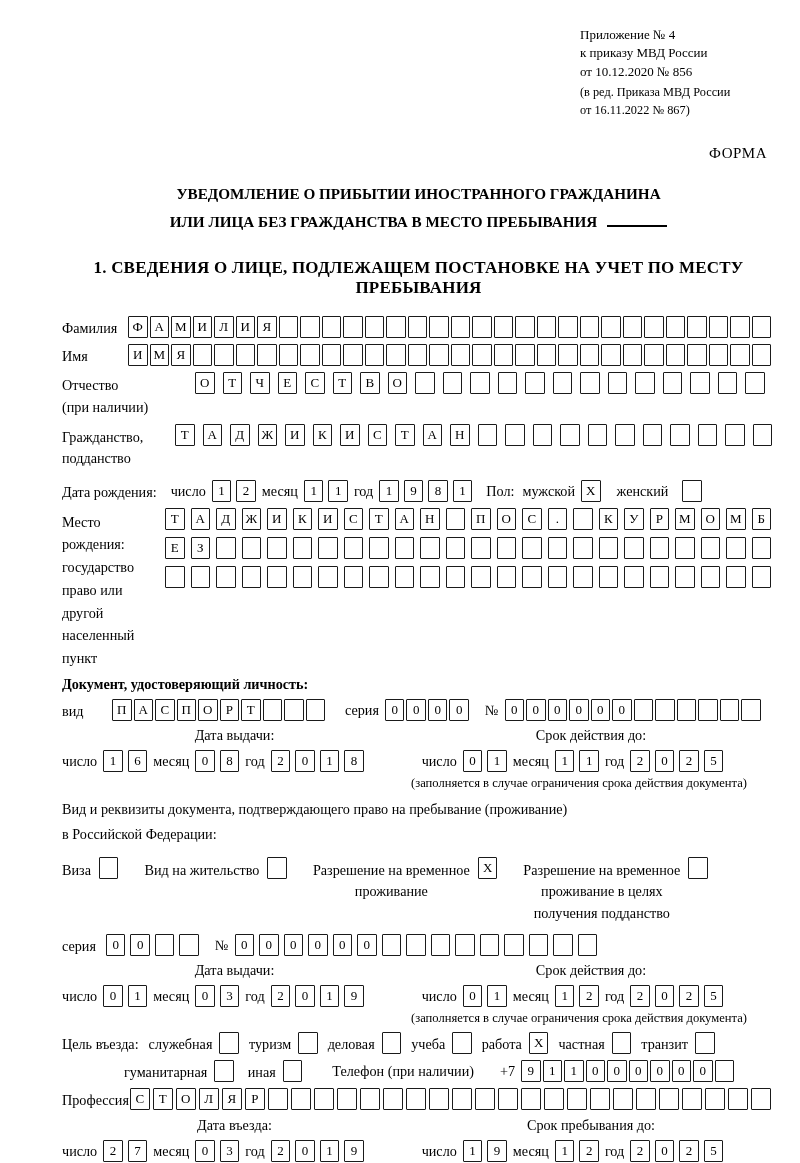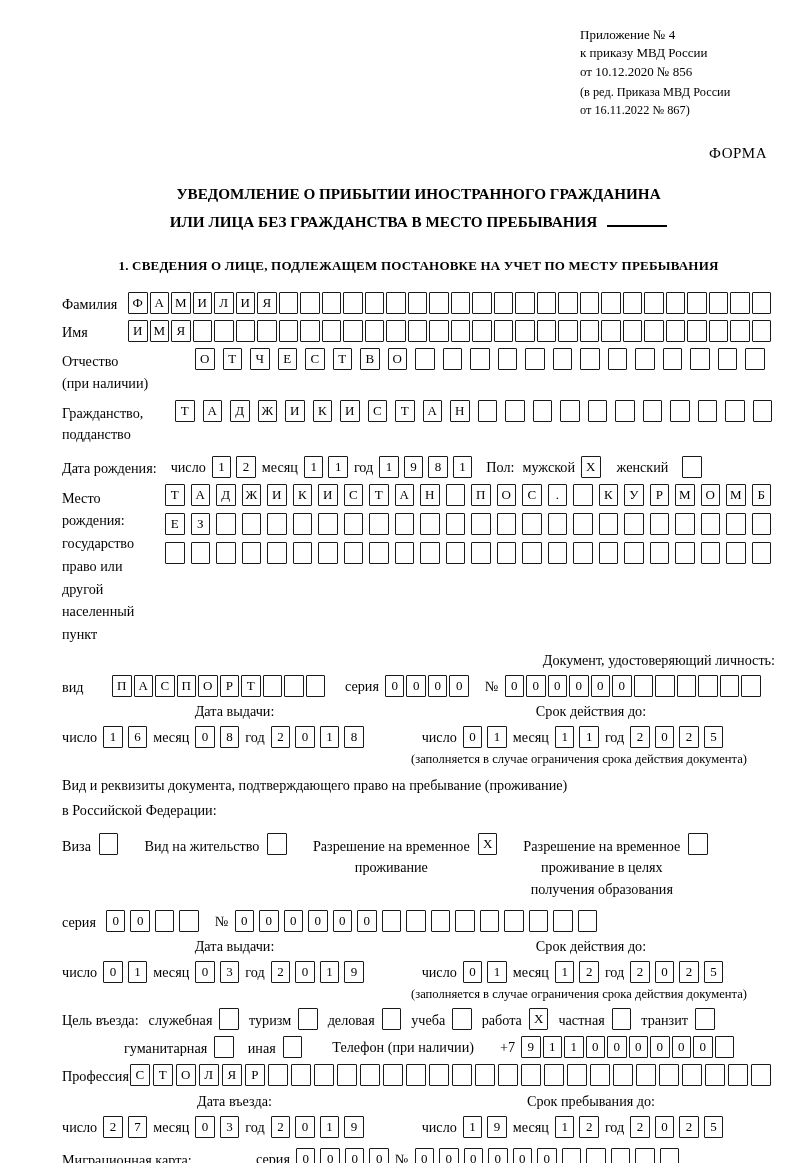--- a/index.html
+++ b/index.html
@@ -6,33 +6,33 @@
   .page{
     position:relative;width:800px;height:1163px;background:#fff;color:#000;
     font-family:"Liberation Serif","DejaVu Serif",serif;
     box-sizing:border-box;padding:26px 25px 0 62px;overflow:hidden;
   }
   .appendix{margin-left:auto;width:195px;font-size:13px;line-height:1.42;}
   .appendix .rev{font-size:12.3px;margin-top:3px;line-height:1.4;}
   .forma{text-align:right;font-weight:normal;font-size:15px;margin-top:26px;letter-spacing:.5px;padding-right:8px;}
   .title{text-align:center;font-weight:bold;font-size:15.2px;margin-top:18px;line-height:1.85;}
   .tunder{display:inline-block;width:60px;border-bottom:2px solid #000;margin-left:10px;}
-  .sec1{font-weight:bold;font-size:13px;margin-top:22px;text-align:center;letter-spacing:.2px;}
+  .sec1{font-weight:bold;font-size:17px;margin-top:22px;text-align:center;letter-spacing:.2px;}
   .form{display:flex;flex-direction:column;gap:6px;margin-top:18px;font-size:14.2px;}
   .row{display:flex;align-items:flex-start;}
   .lbl{line-height:1.35;padding-top:3px;flex:none;}
   .lblcol{display:flex;flex-direction:column;line-height:1.5;flex:none;padding-top:3px;}
   .cells{display:flex;flex-wrap:nowrap;gap:var(--g,2px);flex:none;}
   .cell{
     box-sizing:border-box;flex:none;width:19.5px;height:22px;border:1.8px solid #1a1a1a;
     display:flex;align-items:center;justify-content:center;font-size:13px;background:#fff;border-radius:1px;
   }
   .inlbl{padding:3px 6px 0 6px;flex:none;}
   .stack{display:flex;flex-direction:column;gap:7px;}
-  .center-b{font-weight:normal;text-align:right;font-size:14.2px;}
+  .center-b{font-weight:bold;text-align:left;font-size:14.2px;}
   .dh{display:flex;}
   .dh-left{width:345px;text-align:center;flex:none;}
   .dh-right{flex:1;text-align:center;}
   .daterow{display:flex;align-items:flex-start;}
   .dg{display:flex;align-items:flex-start;}
   .dg .cells{--g:5px;}
   .dg+.dg{margin-left:52px;}
   .note{text-align:right;margin-right:28px;font-size:12.6px;margin-top:-2px;}
   .permits{display:flex;align-items:flex-start;gap:26px;margin-top:3px;}
   .pgroup{display:flex;align-items:flex-start;gap:8px;}
@@ -431,21 +431,21 @@
           <div>проживание</div>
         </span>
         <span class="cells">
             <span class="cell">X</span>
           </span>
       </span>
       <span class="pgroup">
         <span class="plbl ctr">
           <div>Разрешение на временное</div>
           <div>проживание в целях</div>
-          <div>получения образования</div>
+          <div>получения подданство</div>
         </span>
         <span class="cells">
             <span class="cell"></span>
           </span>
       </span>
     </div>
 
     <div class="row" style="margin-top:4px">
       <span class="lbl">серия</span>
       <span class="cells ml10" style="--g:5px">

